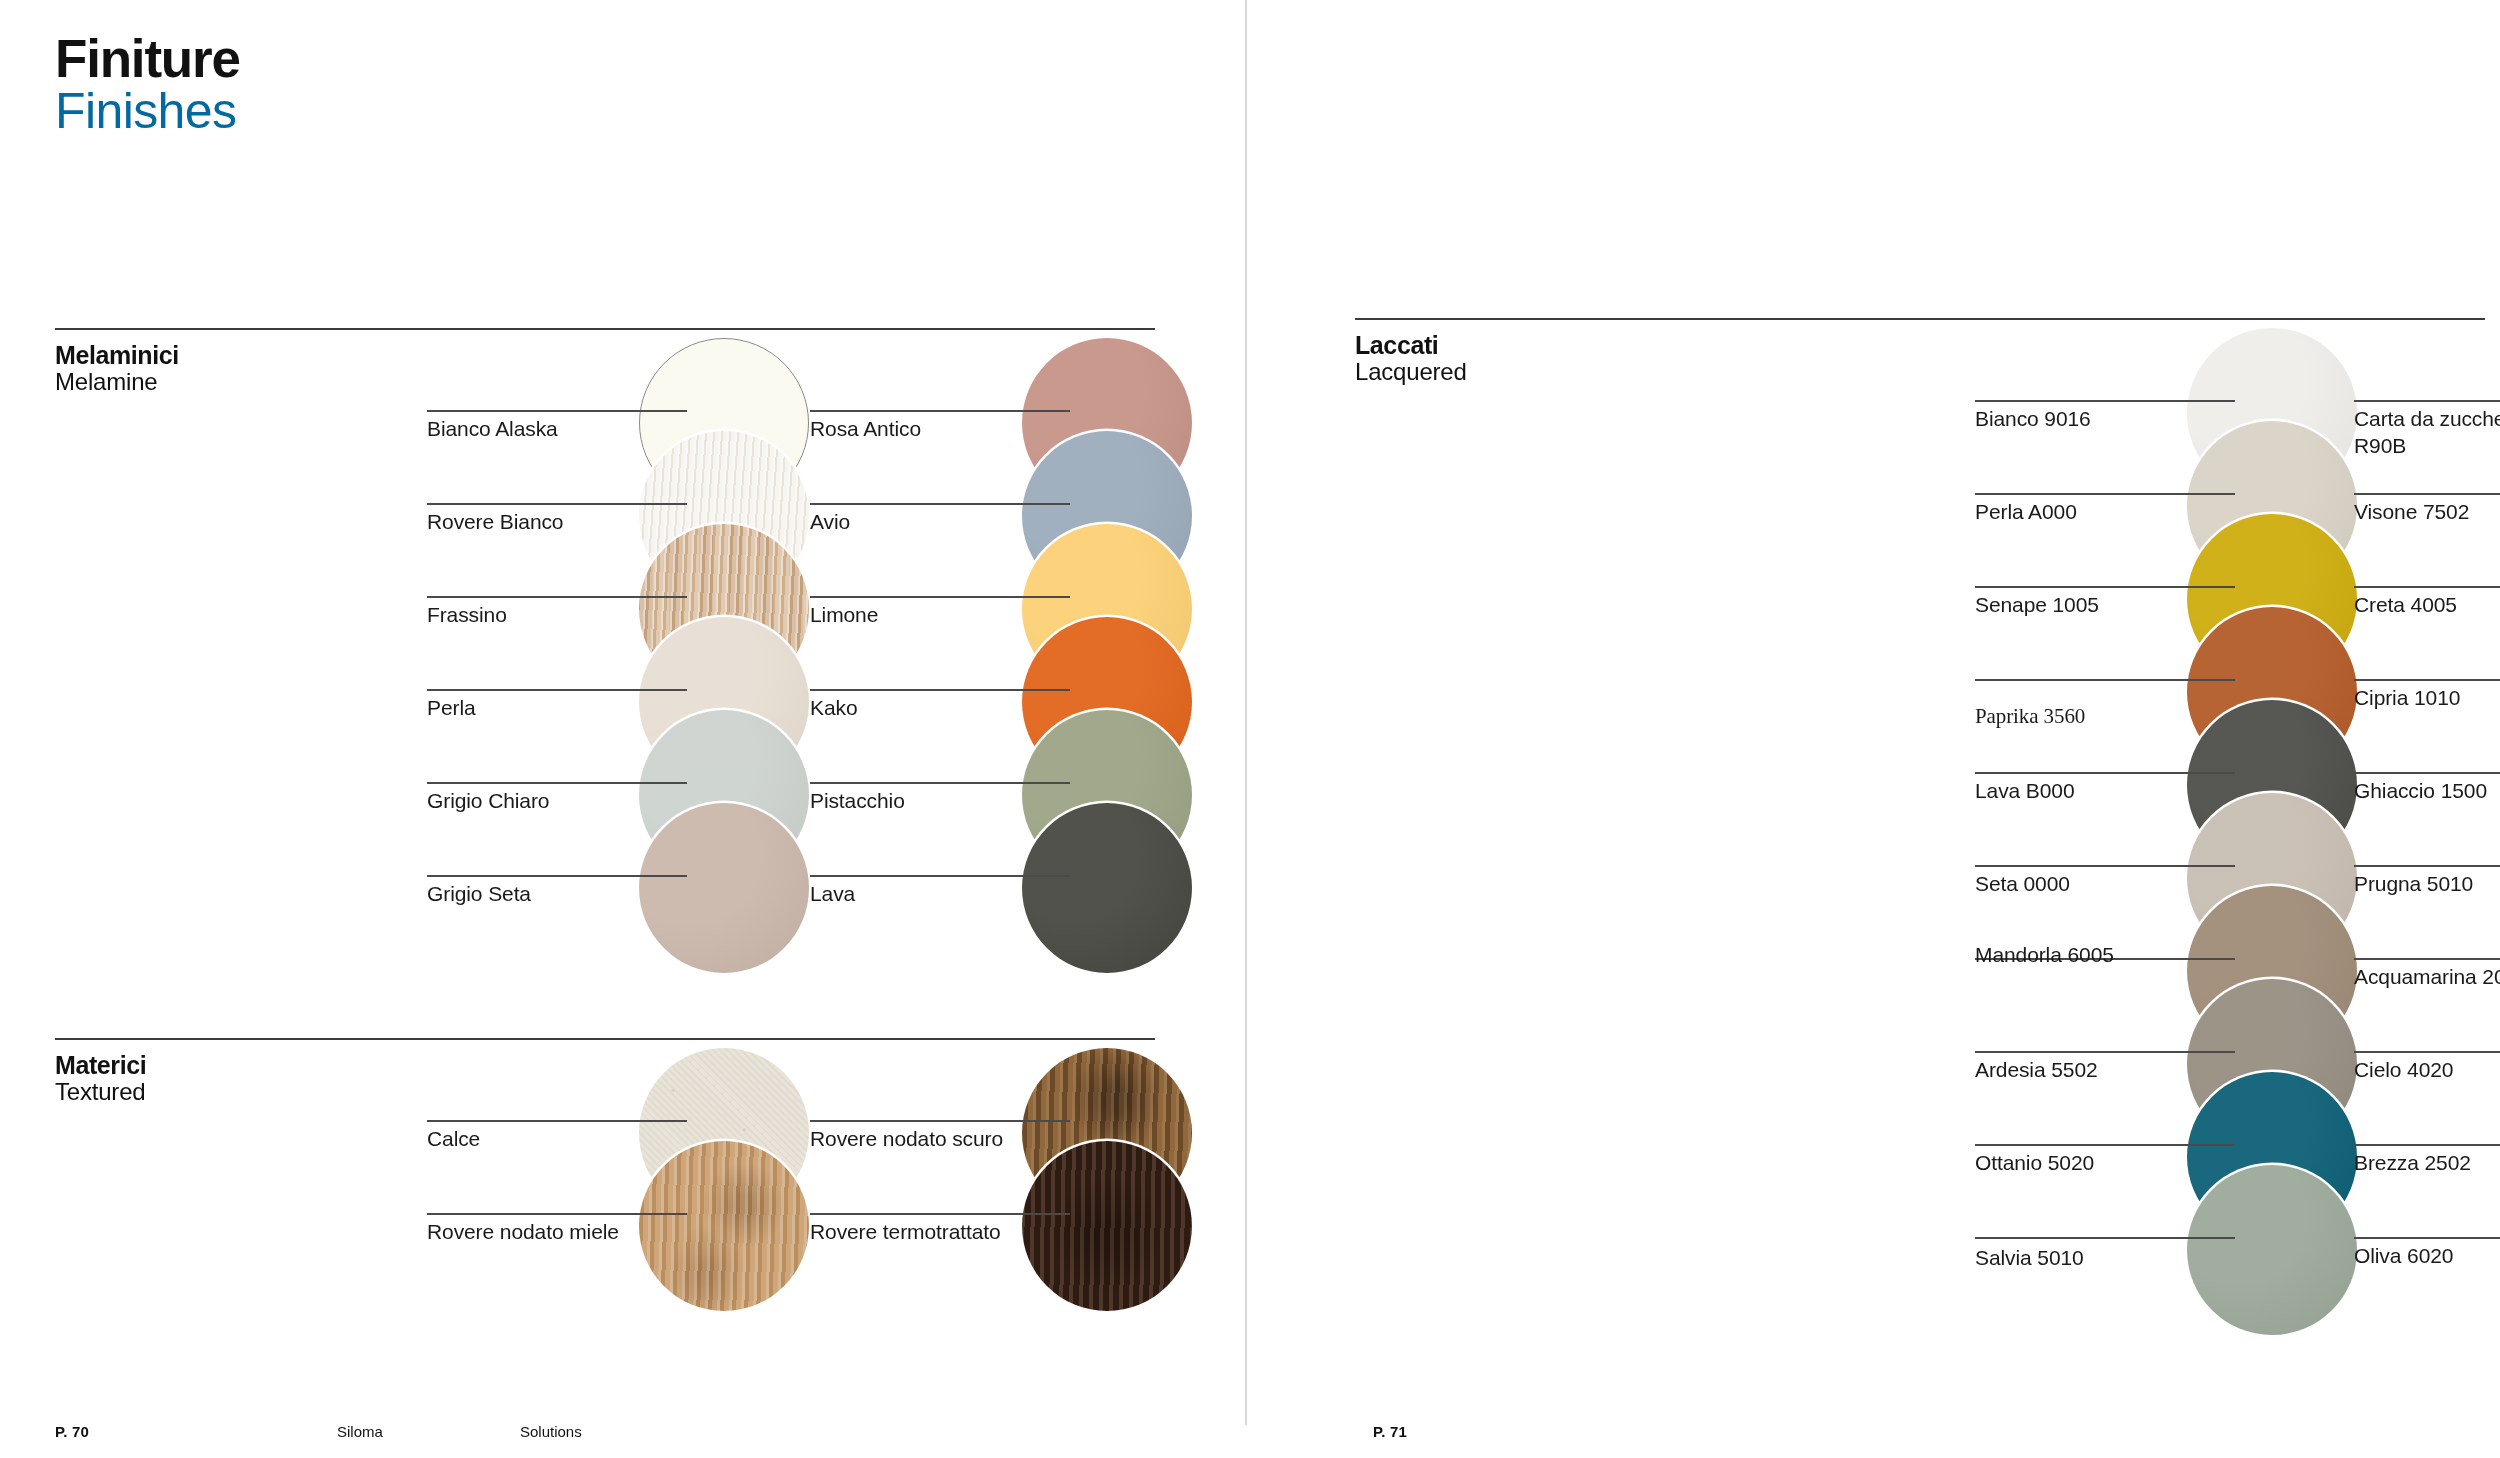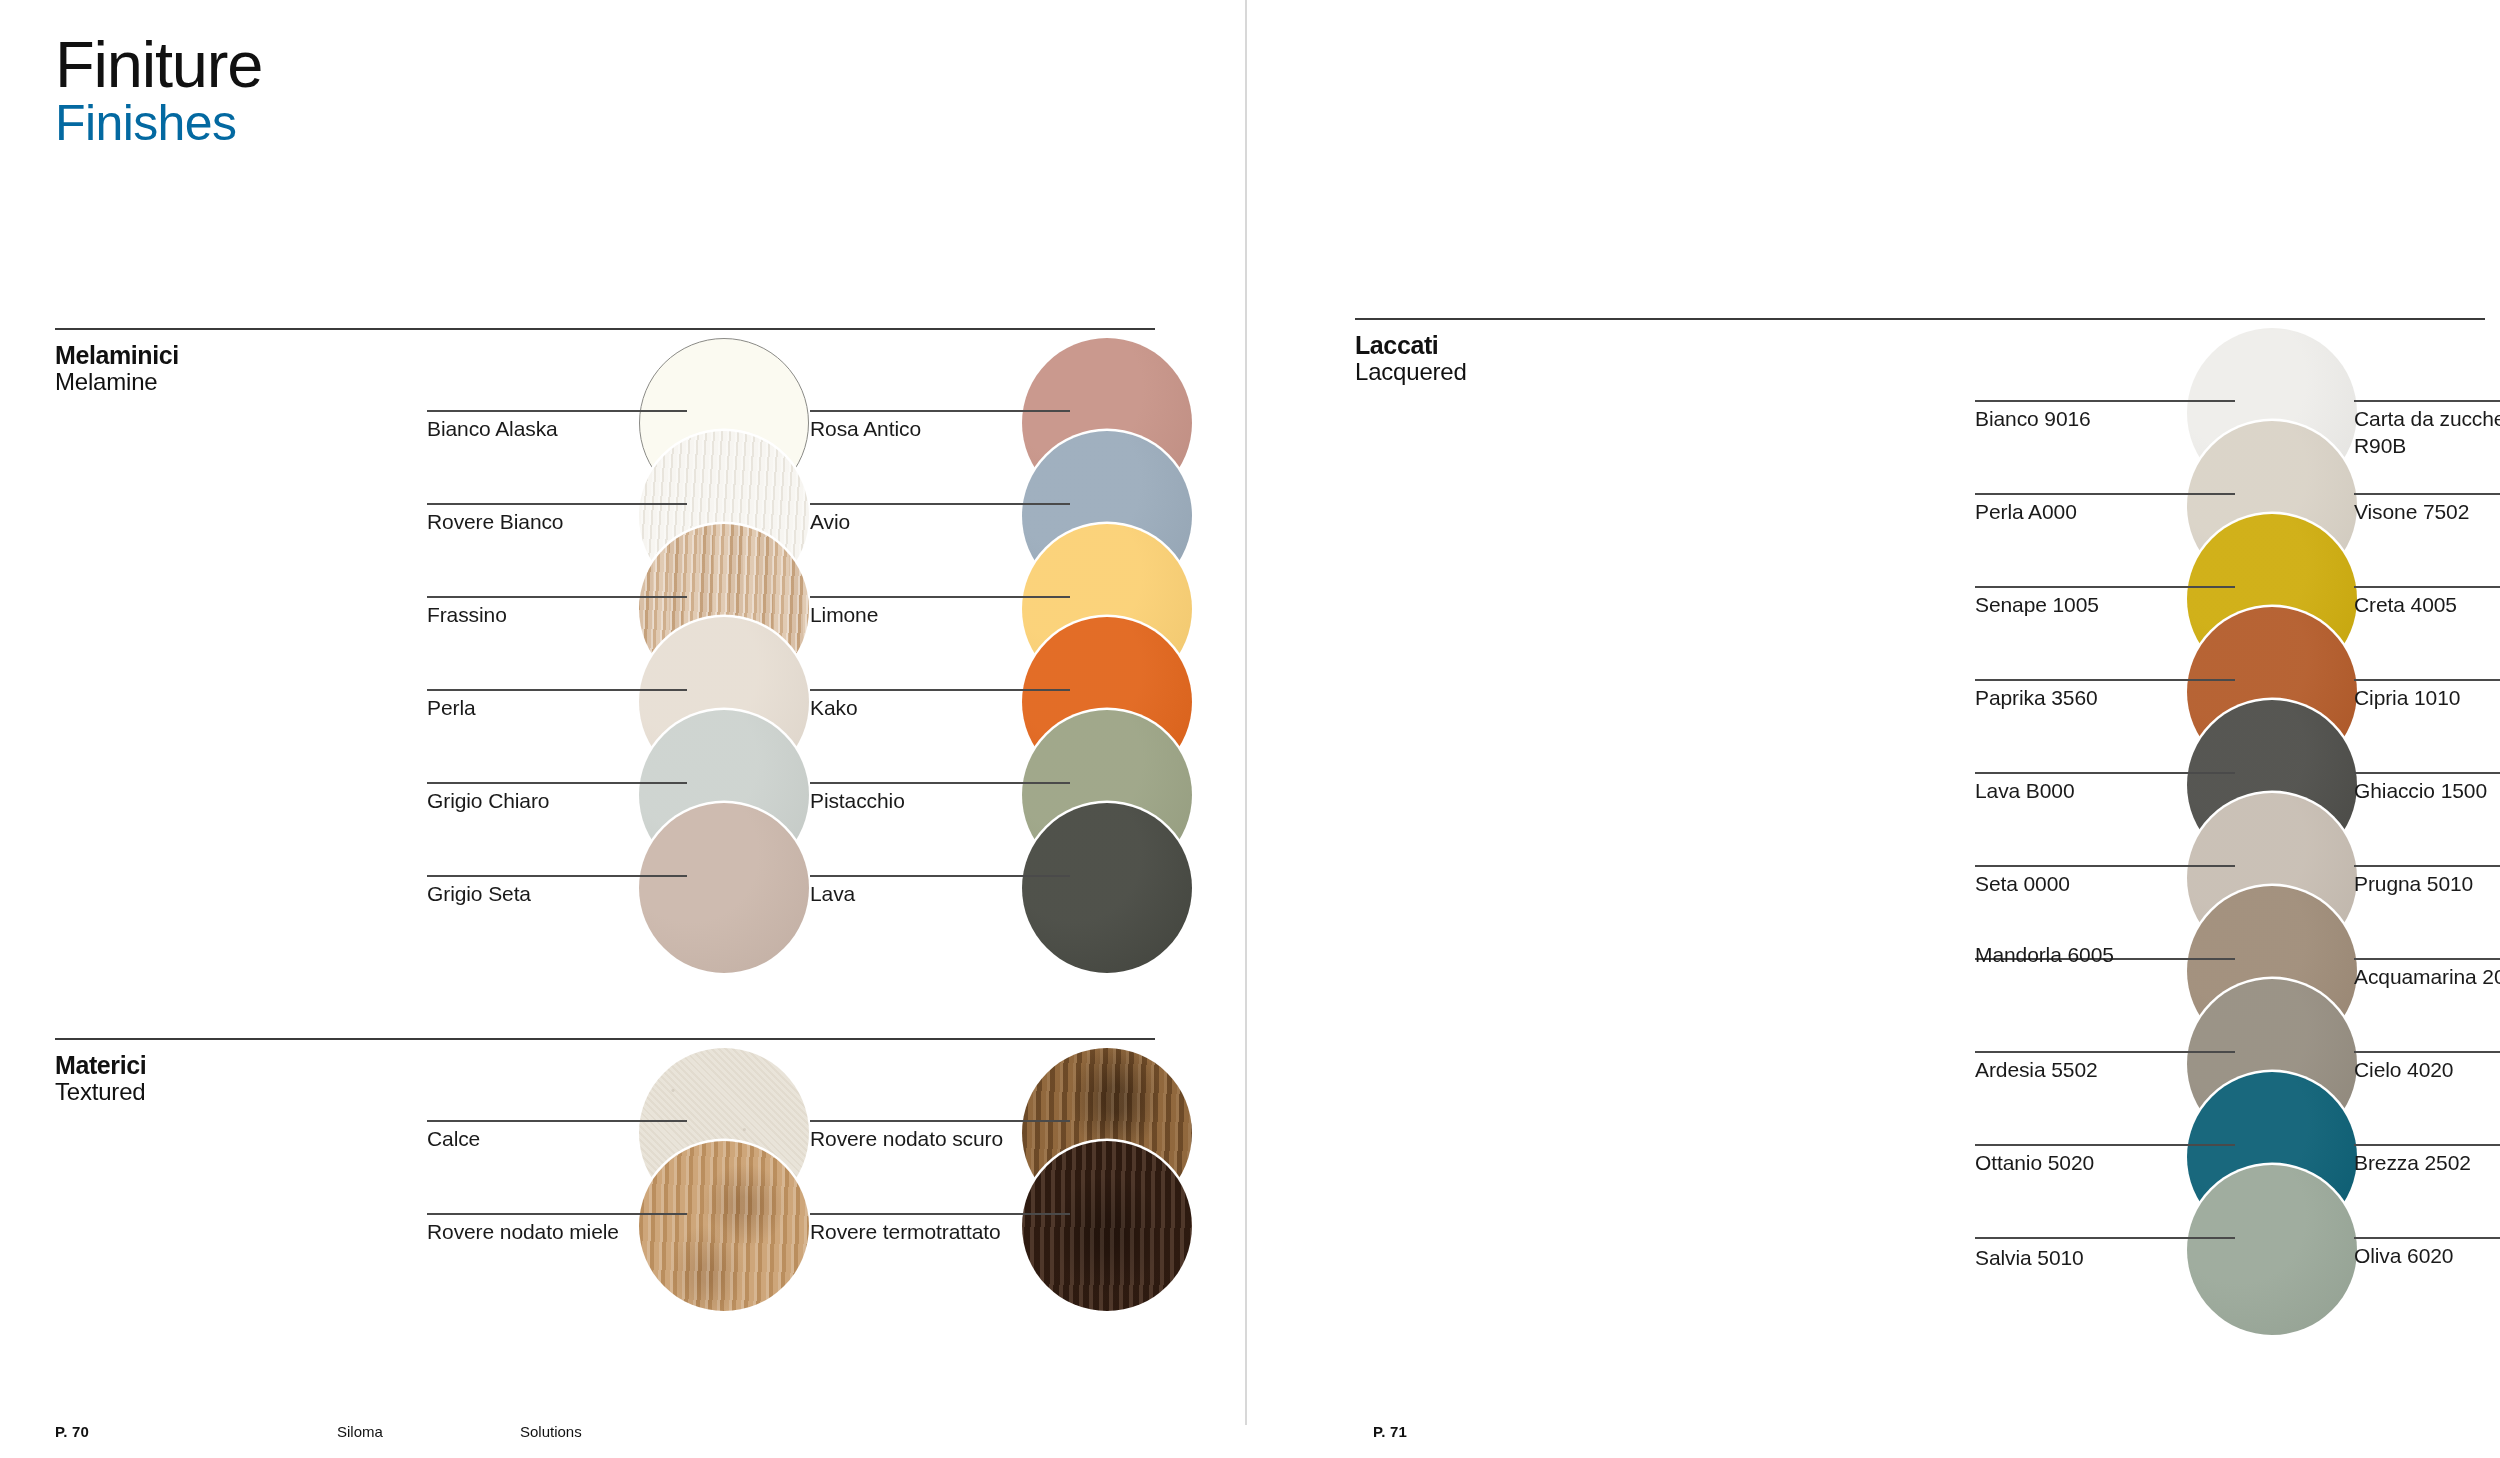--- a/index.html
+++ b/index.html
@@ -17,21 +17,21 @@
   .page-left{width:1245px;}
   .page-right{flex:1;}
   .gutter{
     position:absolute;left:1245px;top:0;width:2px;height:1425px;
     background:#d8d8d8;
   }
 
   
   .title-block{position:absolute;left:55px;top:32px;}
   .title-it{
-    font-size:65px;font-weight:400;letter-spacing:-1.2px;
+    font-size:53px;font-weight:700;letter-spacing:-1.2px;
     line-height:1.02;margin:0;color:#111;
   }
   .title-en{
     font-size:50px;font-weight:400;letter-spacing:-0.6px;
     line-height:1.02;margin:0;color:#0369a1;
   }
 
   
   .section{position:absolute;}
   .section-rule{
@@ -208,21 +208,21 @@
           <div class="leader" style="top: 82px; width: 260px; z-index: 60;"></div>
           <div class="swatch-label" style="top: 88px; z-index: 70;">Bianco 9016</div>
           <div class="dot tex-matte ring" style="width: 170px; height: 170px; left: 212px; top: 103px; background-color: rgb(217, 210, 198); z-index: 11;"></div>
           <div class="leader" style="top: 175px; width: 260px; z-index: 60;"></div>
           <div class="swatch-label" style="top: 181px; z-index: 70;">Perla A000</div>
           <div class="dot tex-matte ring" style="width: 170px; height: 170px; left: 212px; top: 196px; background-color: rgb(206, 172, 12); z-index: 12;"></div>
           <div class="leader" style="top: 268px; width: 260px; z-index: 60;"></div>
           <div class="swatch-label" style="top: 274px; z-index: 70;">Senape 1005</div>
           <div class="dot tex-matte ring" style="width: 170px; height: 170px; left: 212px; top: 289px; background-color: rgb(179, 90, 40); z-index: 13;"></div>
           <div class="leader" style="top: 361px; width: 260px; z-index: 60;"></div>
-          <div class="swatch-label" style="top: 367px; z-index: 70;">Paprika 3560</div>
+          <div class="swatch-label" style="top: 385px; z-index: 70; font-family: Liberation Serif, serif;">Paprika 3560</div>
           <div class="dot tex-matte ring" style="width: 170px; height: 170px; left: 212px; top: 382px; background-color: rgb(76, 76, 72); z-index: 14;"></div>
           <div class="leader" style="top: 454px; width: 260px; z-index: 60;"></div>
           <div class="swatch-label" style="top: 460px; z-index: 70;">Lava B000</div>
           <div class="dot tex-matte ring" style="width: 170px; height: 170px; left: 212px; top: 475px; background-color: rgb(199, 189, 178); z-index: 15;"></div>
           <div class="leader" style="top: 547px; width: 260px; z-index: 60;"></div>
           <div class="swatch-label" style="top: 553px; z-index: 70;">Seta 0000</div>
           <div class="dot tex-matte ring" style="width: 170px; height: 170px; left: 212px; top: 568px; background-color: rgb(158, 139, 119); z-index: 16;"></div>
           <div class="leader" style="top: 640px; width: 260px; z-index: 60;"></div>
           <div class="swatch-label" style="top: 624px; z-index: 70;">Mandorla 6005</div>
           <div class="dot tex-matte ring" style="width: 170px; height: 170px; left: 212px; top: 661px; background-color: rgb(149, 141, 128); z-index: 17;"></div>

